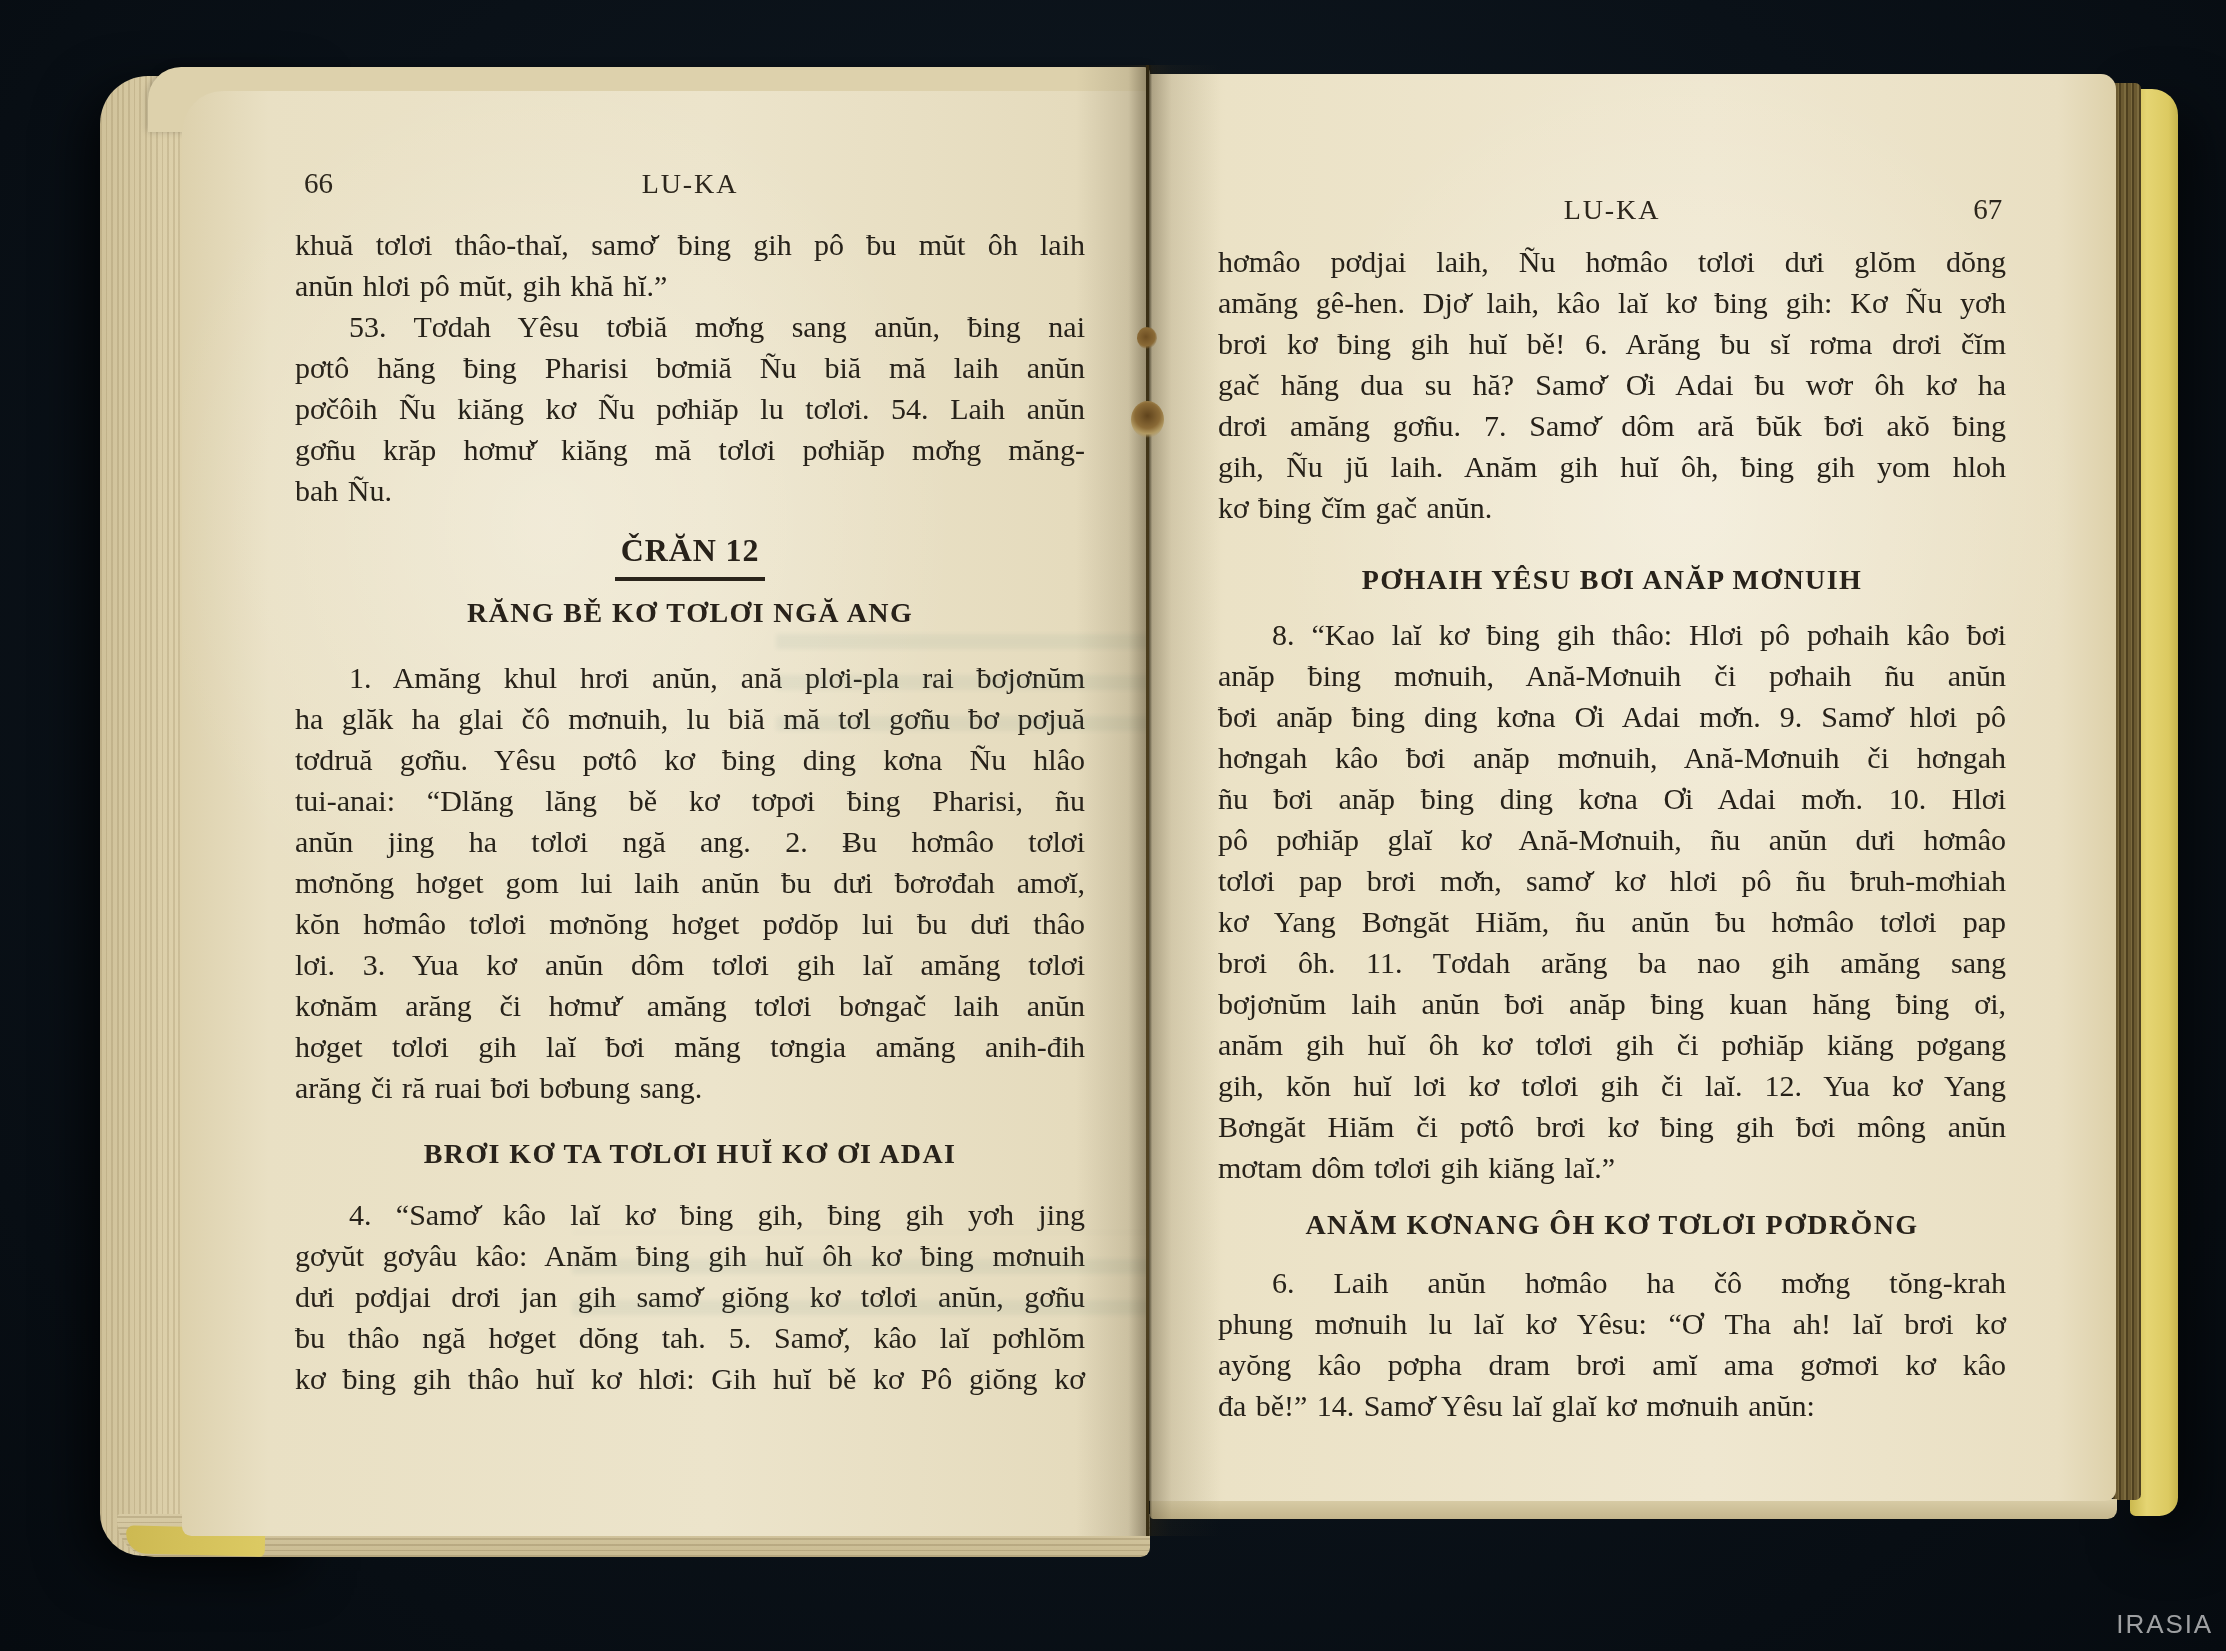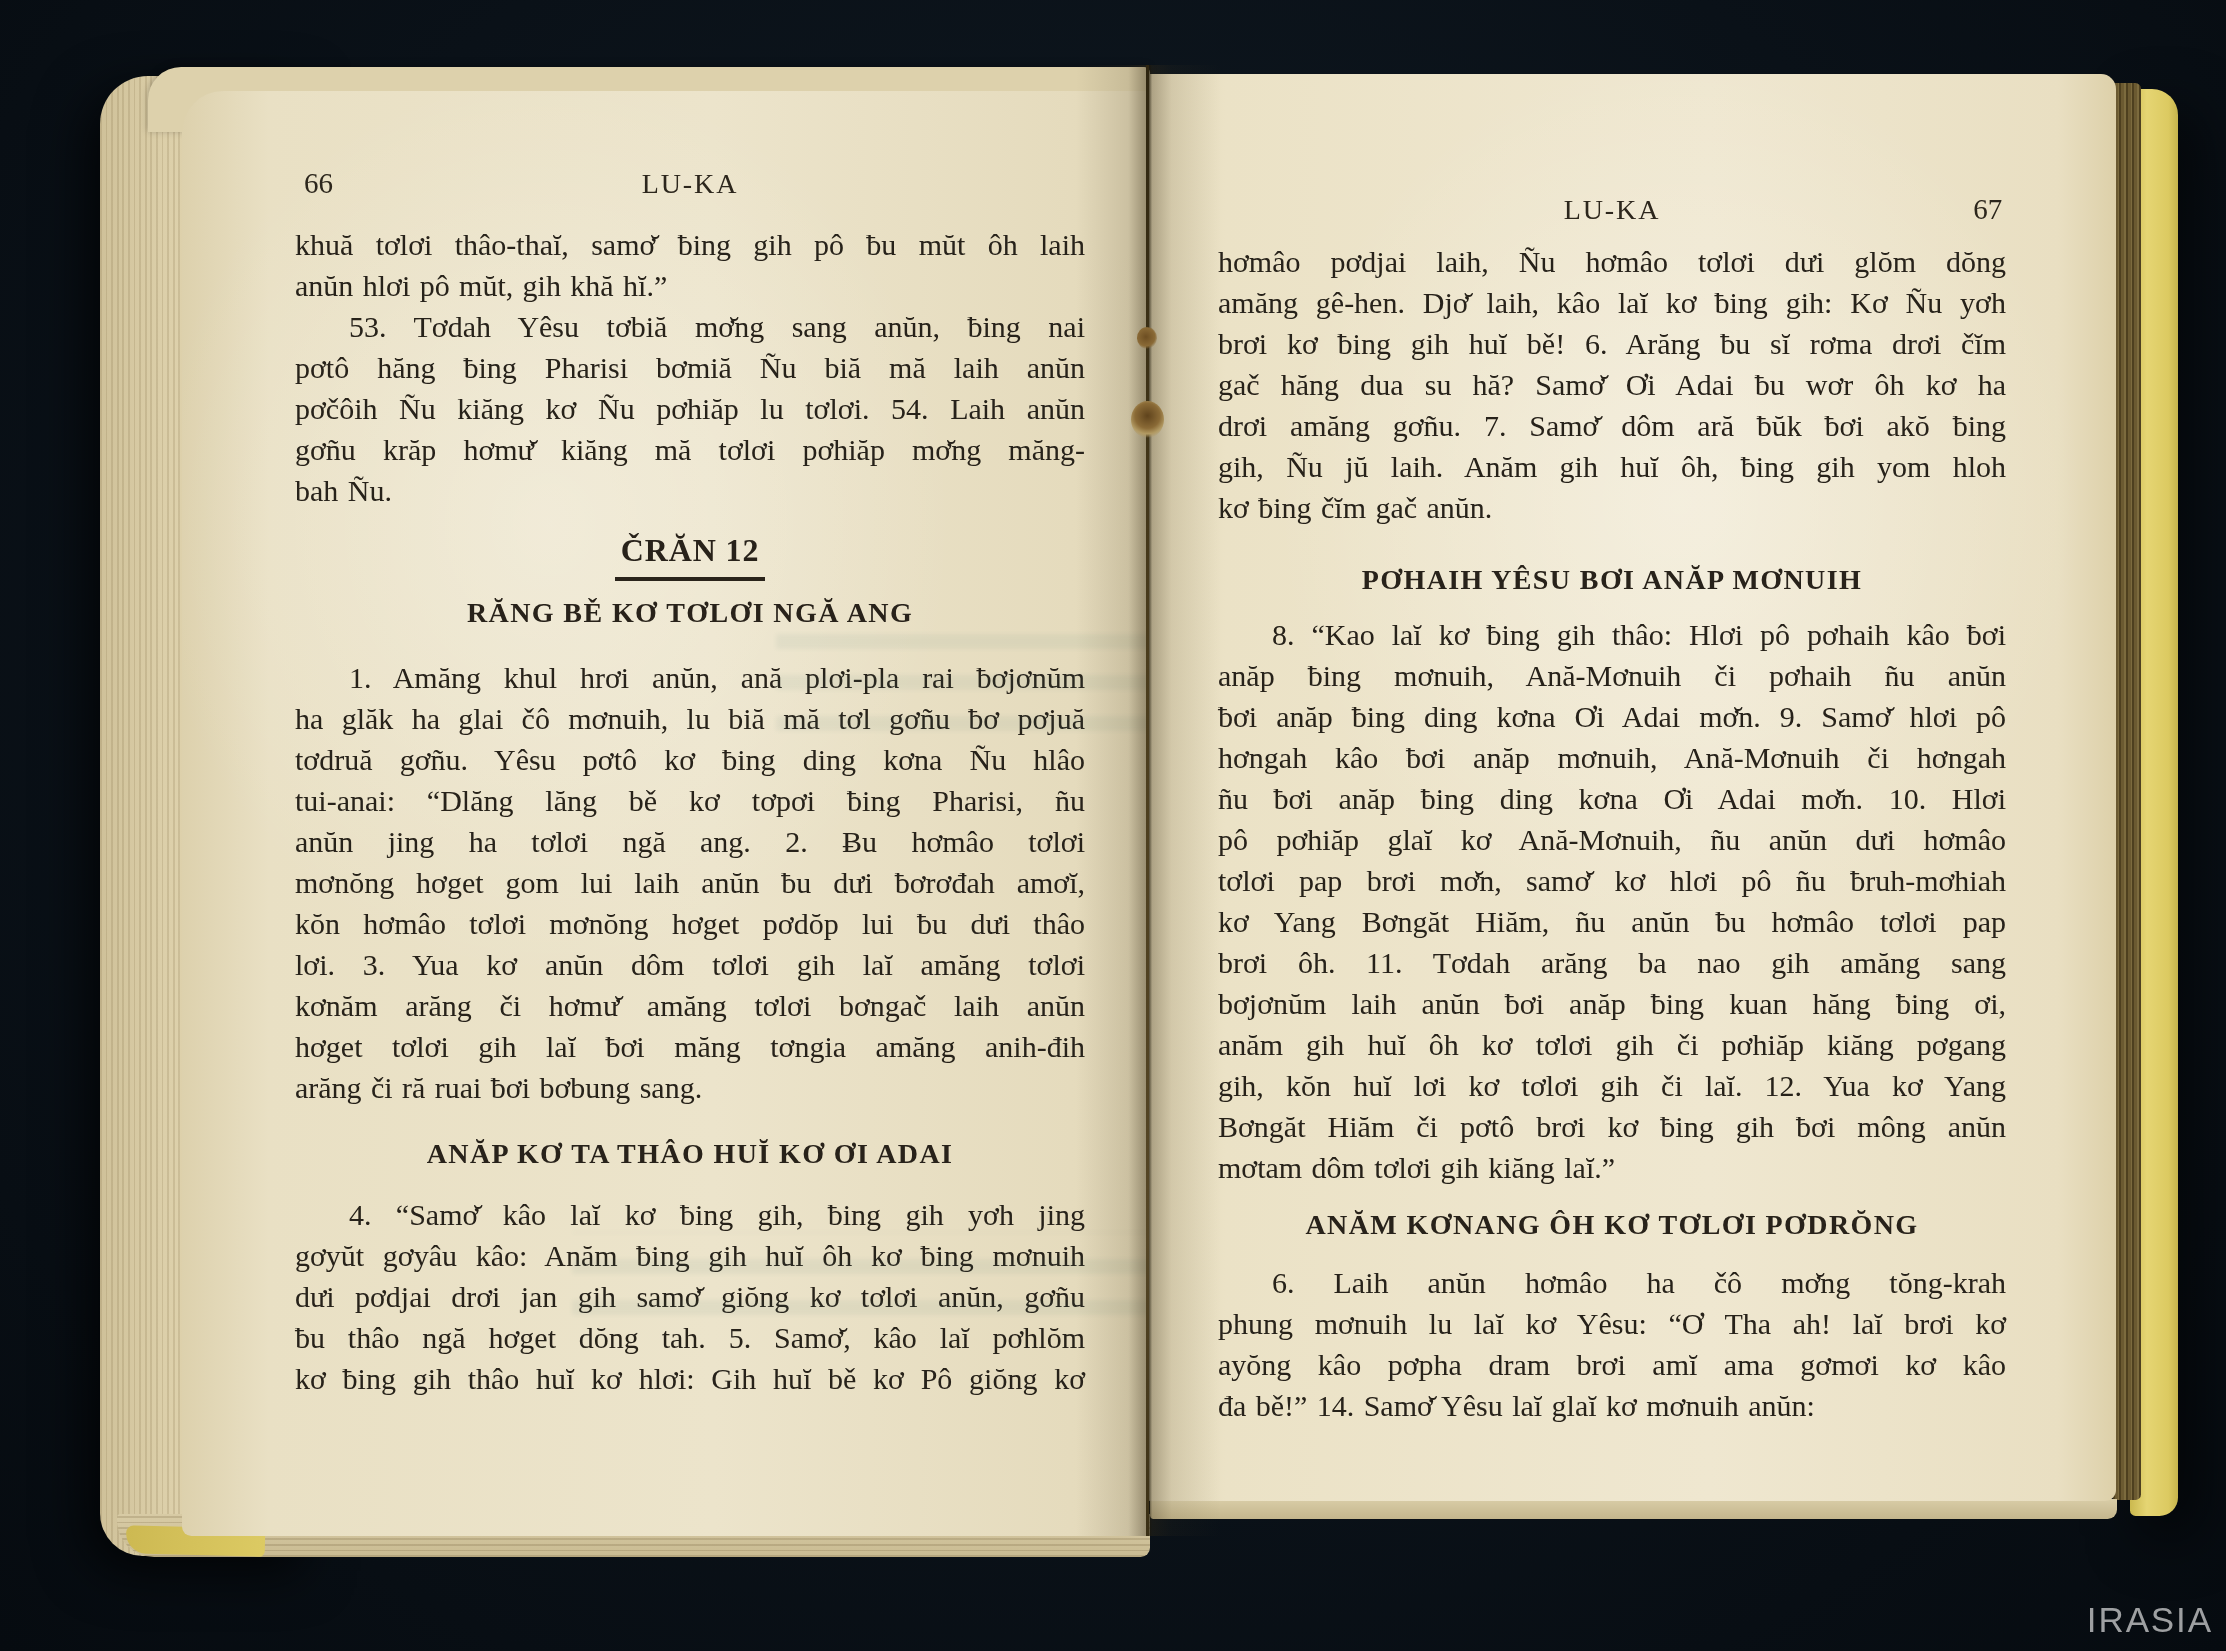--- a/index.html
+++ b/index.html
@@ -134,21 +134,21 @@
   .pg-left  .b6{margin-top:19.5px;}
   .pg-right .b0{margin-top:11px;}
   .pg-right .b1{margin-top:31px;}
   .pg-right .b2{margin-top:14px;}
   .pg-right .b3{margin-top:16px;}
   .pg-right .b4{margin-top:16.7px;}
   
   .watermark{
     position:absolute;right:13px;bottom:11px;z-index:10;
     font-family:"Liberation Sans","DejaVu Sans",sans-serif;
-    font-size:35px;letter-spacing:1.9px;color:#9ea0a2;
+    font-size:26px;letter-spacing:1.9px;color:#9ea0a2;
   }
 </style>
 </head>
 <body>
 
 <div class="stack-left"></div>
 <div class="under-sheet-top-left"></div>
 <div class="bottom-strip-left"></div>
 <div class="cover-sliver-bl"></div>
 <div class="cover-right"></div>
@@ -183,21 +183,21 @@
           <div class="line">tơdruă gơñu. Yêsu pơtô kơ ƀing ding kơna Ñu hlâo</div>
           <div class="line">tui-anai: “Dlăng lăng bě kơ tơpơi ƀing Pharisi, ñu</div>
           <div class="line">anŭn jing ha tơlơi ngă ang. 2. Ƀu hơmâo tơlơi</div>
           <div class="line">mơnŏng hơget gom lui laih anŭn ƀu dưi ƀơrơđah amơĭ,</div>
           <div class="line">kŏn hơmâo tơlơi mơnŏng hơget pơdŏp lui ƀu dưi thâo</div>
           <div class="line">lơi. 3. Yua kơ anŭn dôm tơlơi gih laĭ amăng tơlơi</div>
           <div class="line">kơnăm arăng či hơmư̆ amăng tơlơi bơngač laih anŭn</div>
           <div class="line">hơget tơlơi gih laĭ ƀơi măng tơngia amăng anih-đih</div>
           <div class="line last">arăng či ră ruai ƀơi bơbung sang.</div>
         </div>
-        <div class="heading b5">ANĂP KƠ TA THÂO HUĬ KƠ ƠI ADAI</div>
+        <div class="heading b5">BRƠI KƠ TA TƠLƠI HUĬ KƠ ƠI ADAI</div>
         <div class="para b6">
           <div class="line ind">4. “Samơ̆ kâo laĭ kơ ƀing gih, ƀing gih yơh jing</div>
           <div class="line">gơyŭt gơyâu kâo: Anăm ƀing gih huĭ ôh kơ ƀing mơnuih</div>
           <div class="line">dưi pơdjai drơi jan gih samơ̆ giŏng kơ tơlơi anŭn, gơñu</div>
           <div class="line">ƀu thâo ngă hơget dŏng tah. 5. Samơ̆, kâo laĭ pơhlŏm</div>
           <div class="line">kơ ƀing gih thâo huĭ kơ hlơi: Gih huĭ bě kơ Pô giŏng kơ</div>
         </div>
       </div>
   </div>
 </div>

